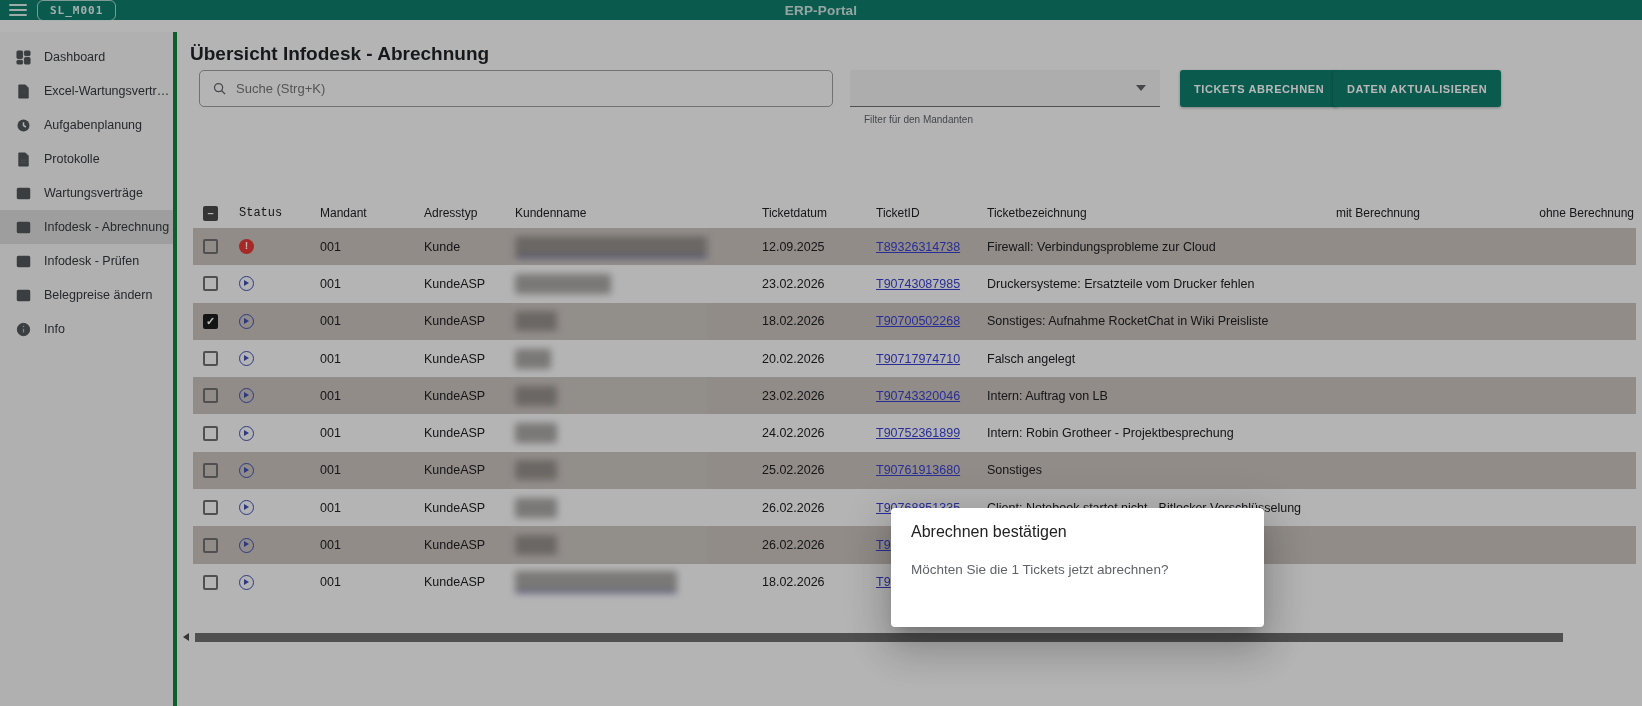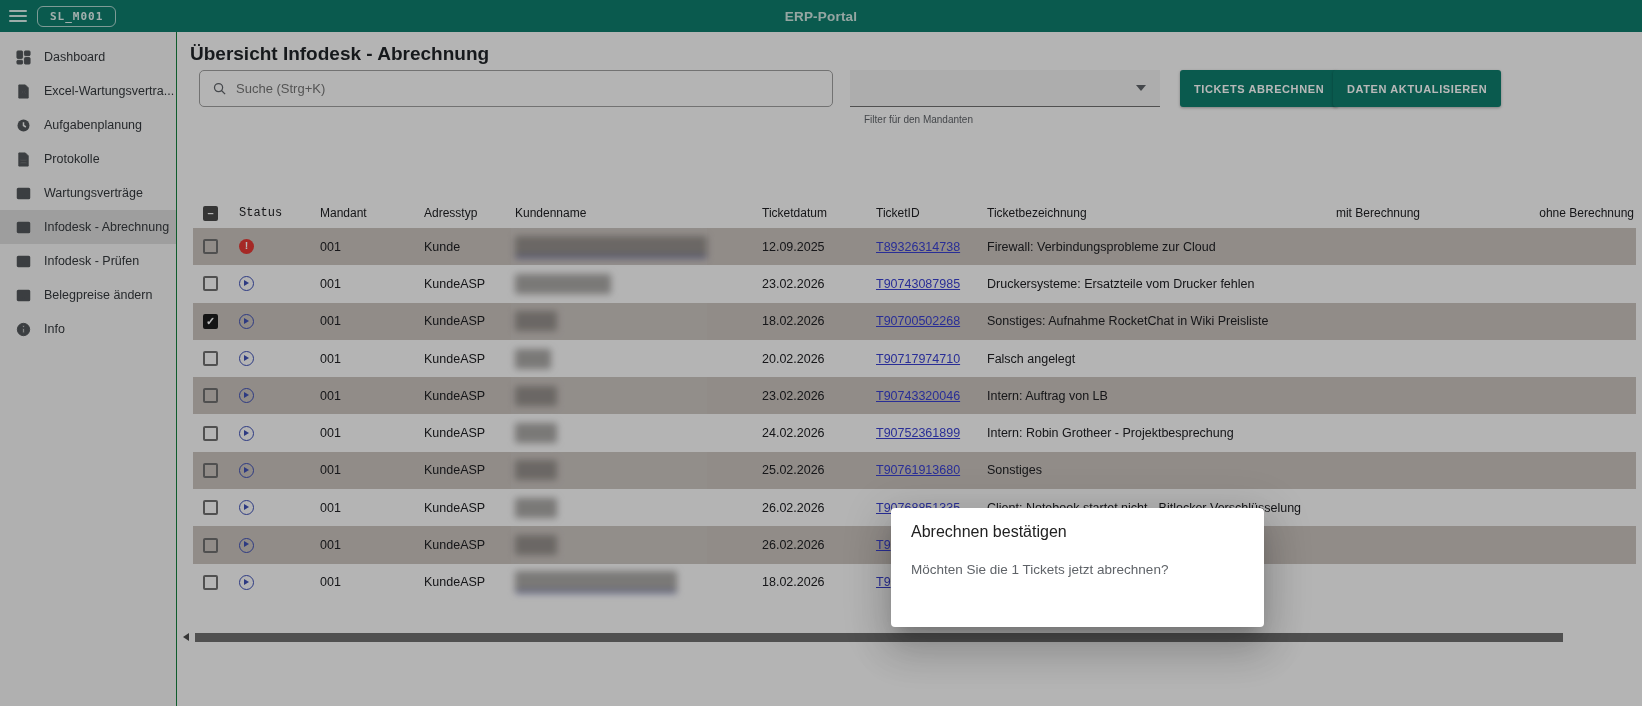--- a/index.html
+++ b/index.html
@@ -1,28 +1,28 @@
 <!DOCTYPE html>
 <html><head>
 <meta charset="utf-8">
 <style>
   html,body{margin:0;padding:0;}
   body{font-family:"Liberation Sans",sans-serif;background:#888;}
   #app{position:relative;width:1642px;height:706px;overflow:hidden;background:#fafafa;}
 
   
-  .topbar{position:absolute;left:0;top:0;width:1642px;height:32px;background:#0e7d6d;display:flex;align-items:center;z-index:1;}
+  .topbar{position:absolute;left:0;top:0;width:1642px;height:20px;background:#0e7d6d;display:flex;align-items:center;z-index:1;}
   .hamburger{width:18px;height:12px;margin-left:9px;display:flex;flex-direction:column;justify-content:space-between;cursor:pointer;}
   .hamburger span{display:block;height:2px;background:#d9efeb;border-radius:1px;}
   .client-chip{margin-left:10px;border:1.5px solid rgba(230,245,242,.75);border-radius:6px;padding:3px 12px;color:#e4f4f1;
     font-family:"DejaVu Sans Mono",monospace;font-size:11px;letter-spacing:1px;font-weight:bold;}
   .topbar-title{position:absolute;left:0;right:0;text-align:center;color:#cfe6e1;font-size:13.5px;font-weight:bold;letter-spacing:.2px;}
 
   
-  .sidebar{position:absolute;left:0;top:32px;width:177px;height:674px;background:#f4f4f4;border-right:1px solid #15803d;padding-top:8px;box-sizing:border-box;z-index:1;}
+  .sidebar{position:absolute;left:0;top:32px;width:177px;height:674px;background:#f4f4f4;border-right:4px solid #15803d;padding-top:8px;box-sizing:border-box;z-index:1;}
   .side-item{height:34px;display:flex;align-items:center;gap:13px;padding-left:15px;cursor:pointer;color:#35393d;font-size:12.5px;white-space:nowrap;}
   .side-item.selected{background:#dcdcdc;}
   .side-item .ic{width:16px;height:16px;flex:0 0 16px;display:flex;align-items:center;justify-content:center;}
   .side-item .ic svg{width:15px;height:15px;fill:#53575b;stroke:#53575b;}
   .side-item .lbl{overflow:hidden;text-overflow:ellipsis;max-width:132px;}
 
   
   .main{position:absolute;left:177px;top:32px;width:1465px;height:674px;z-index:1;}
   .page-title{position:absolute;left:13px;top:11px;font-size:19px;font-weight:bold;color:#1f2327;}
 

